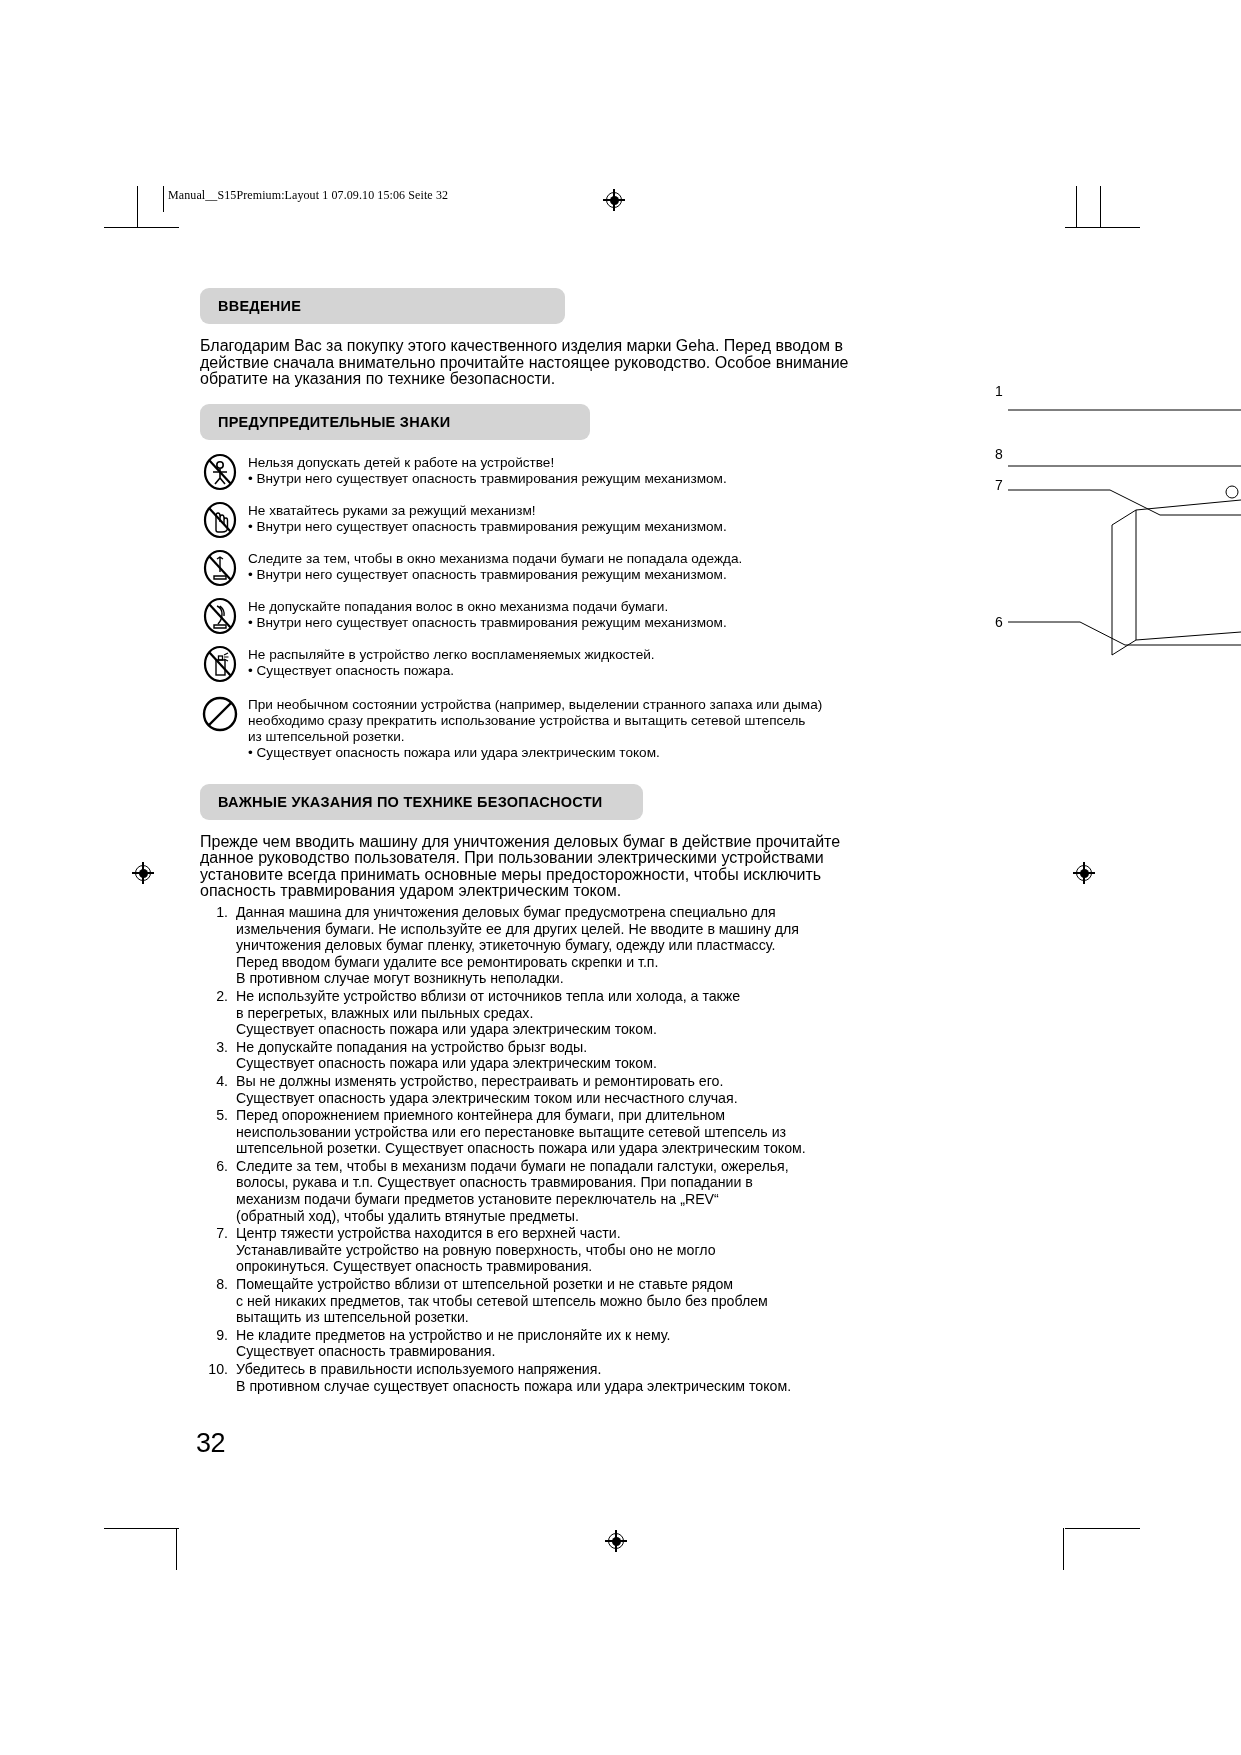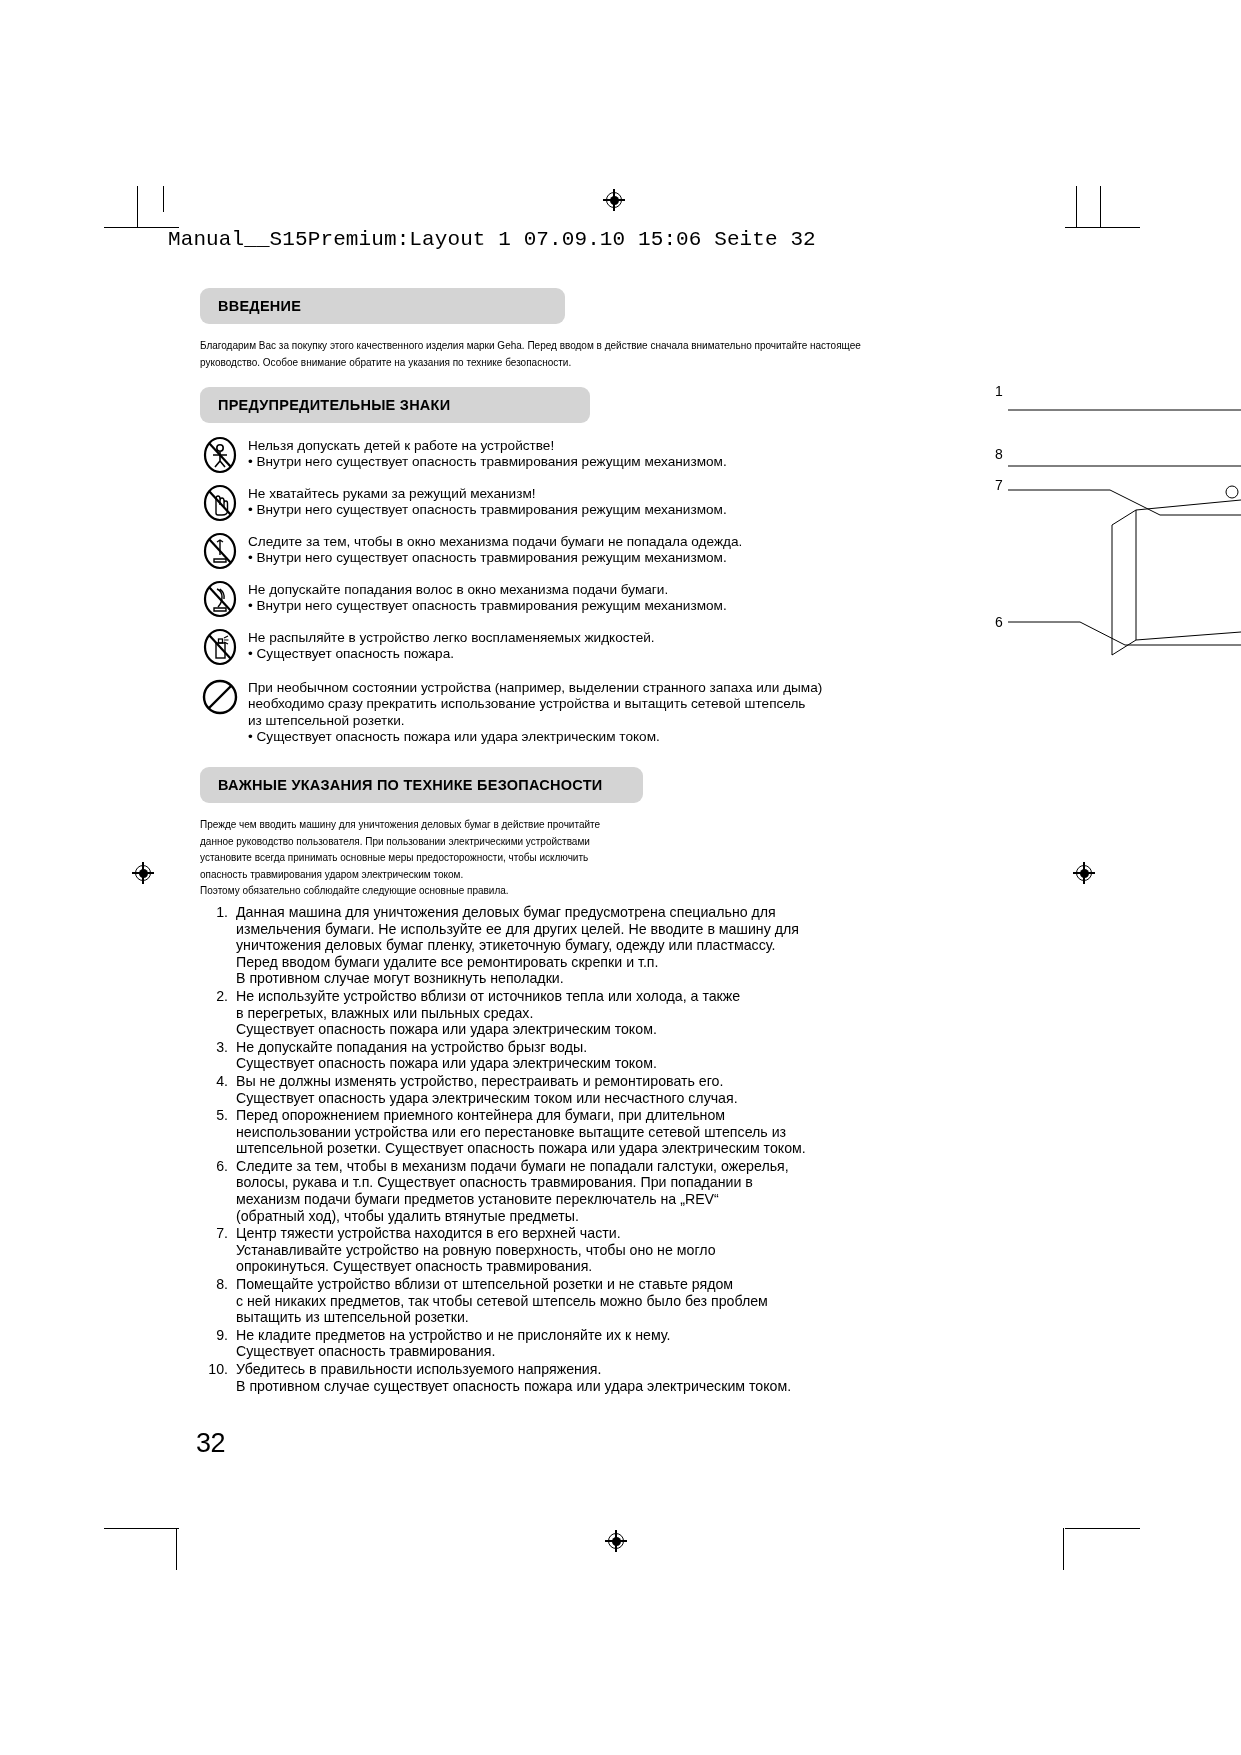--- a/index.html
+++ b/index.html
@@ -51,25 +51,24 @@
     width: 9px; height: 9px;
     background: #000;
     border-radius: 50%;
   }
 
   
   .page-header {
     position: absolute;
     left: 168px;
     top: 188px;
-    font-size: 21px;
+    font-size: 12px;
     letter-spacing: 0.1px;
     white-space: nowrap;
-    font-family: Liberation Mono, monospace;
-    margin-top: 40px;
+    font-family: Liberation Serif, serif;
   }
   .header-rule-left {
     position: absolute;
     left: 163px;
     top: 186px;
     width: 1.4px;
     height: 26px;
     background: #000;
   }
 
@@ -95,21 +94,21 @@
   .section-bar.wide { width: 390px; }
   .section-bar.widest { width: 443px; }
   .section-bar h2 {
     margin: 0;
     font-size: 14.5px;
     font-weight: bold;
     letter-spacing: 0.25px;
   }
 
   .body-text {
-    font-size: 10px;
+    font-size: 16px;
     line-height: 16.6px;
     margin: 0 0 0 0;
   }
 
   
   .warn-list {
     margin-top: 14px;
   }
   .warn-row {
     display: flex;
@@ -330,21 +329,20 @@
 
   <div class="section-bar widest" style="margin-top:22px;">
     <h2>ВАЖНЫЕ УКАЗАНИЯ ПО ТЕХНИКЕ БЕЗОПАСНОСТИ</h2>
   </div>
 
   <div class="body-text" style="margin-bottom:4px;">
     <span class="sub" style="display:block">Прежде чем вводить машину для уничтожения деловых бумаг в действие прочитайте</span>
     <span class="sub" style="display:block">данное руководство пользователя. При пользовании электрическими устройствами</span>
     <span class="sub" style="display:block">установите всегда принимать основные меры предосторожности, чтобы исключить</span>
     <span class="sub" style="display:block">опасность травмирования ударом электрическим током.</span>
-    <span class="sub" style="display:block">Поэтому обязательно соблюдайте следующие основные правила.</span>
   </div>
 
   <ol class="rules">
     <li>
       <span class="ln">Данная машина для уничтожения деловых бумаг предусмотрена специально для</span>
       <span class="ln">измельчения бумаги. Не используйте ее для других целей. Не вводите в машину для</span>
       <span class="ln">уничтожения деловых бумаг пленку, этикеточную бумагу, одежду или пластмассу.</span>
       <span class="ln">Перед вводом бумаги удалите все ремонтировать скрепки и т.п.</span>
       <span class="ln">В противном случае могут возникнуть неполадки.</span>
     </li>

